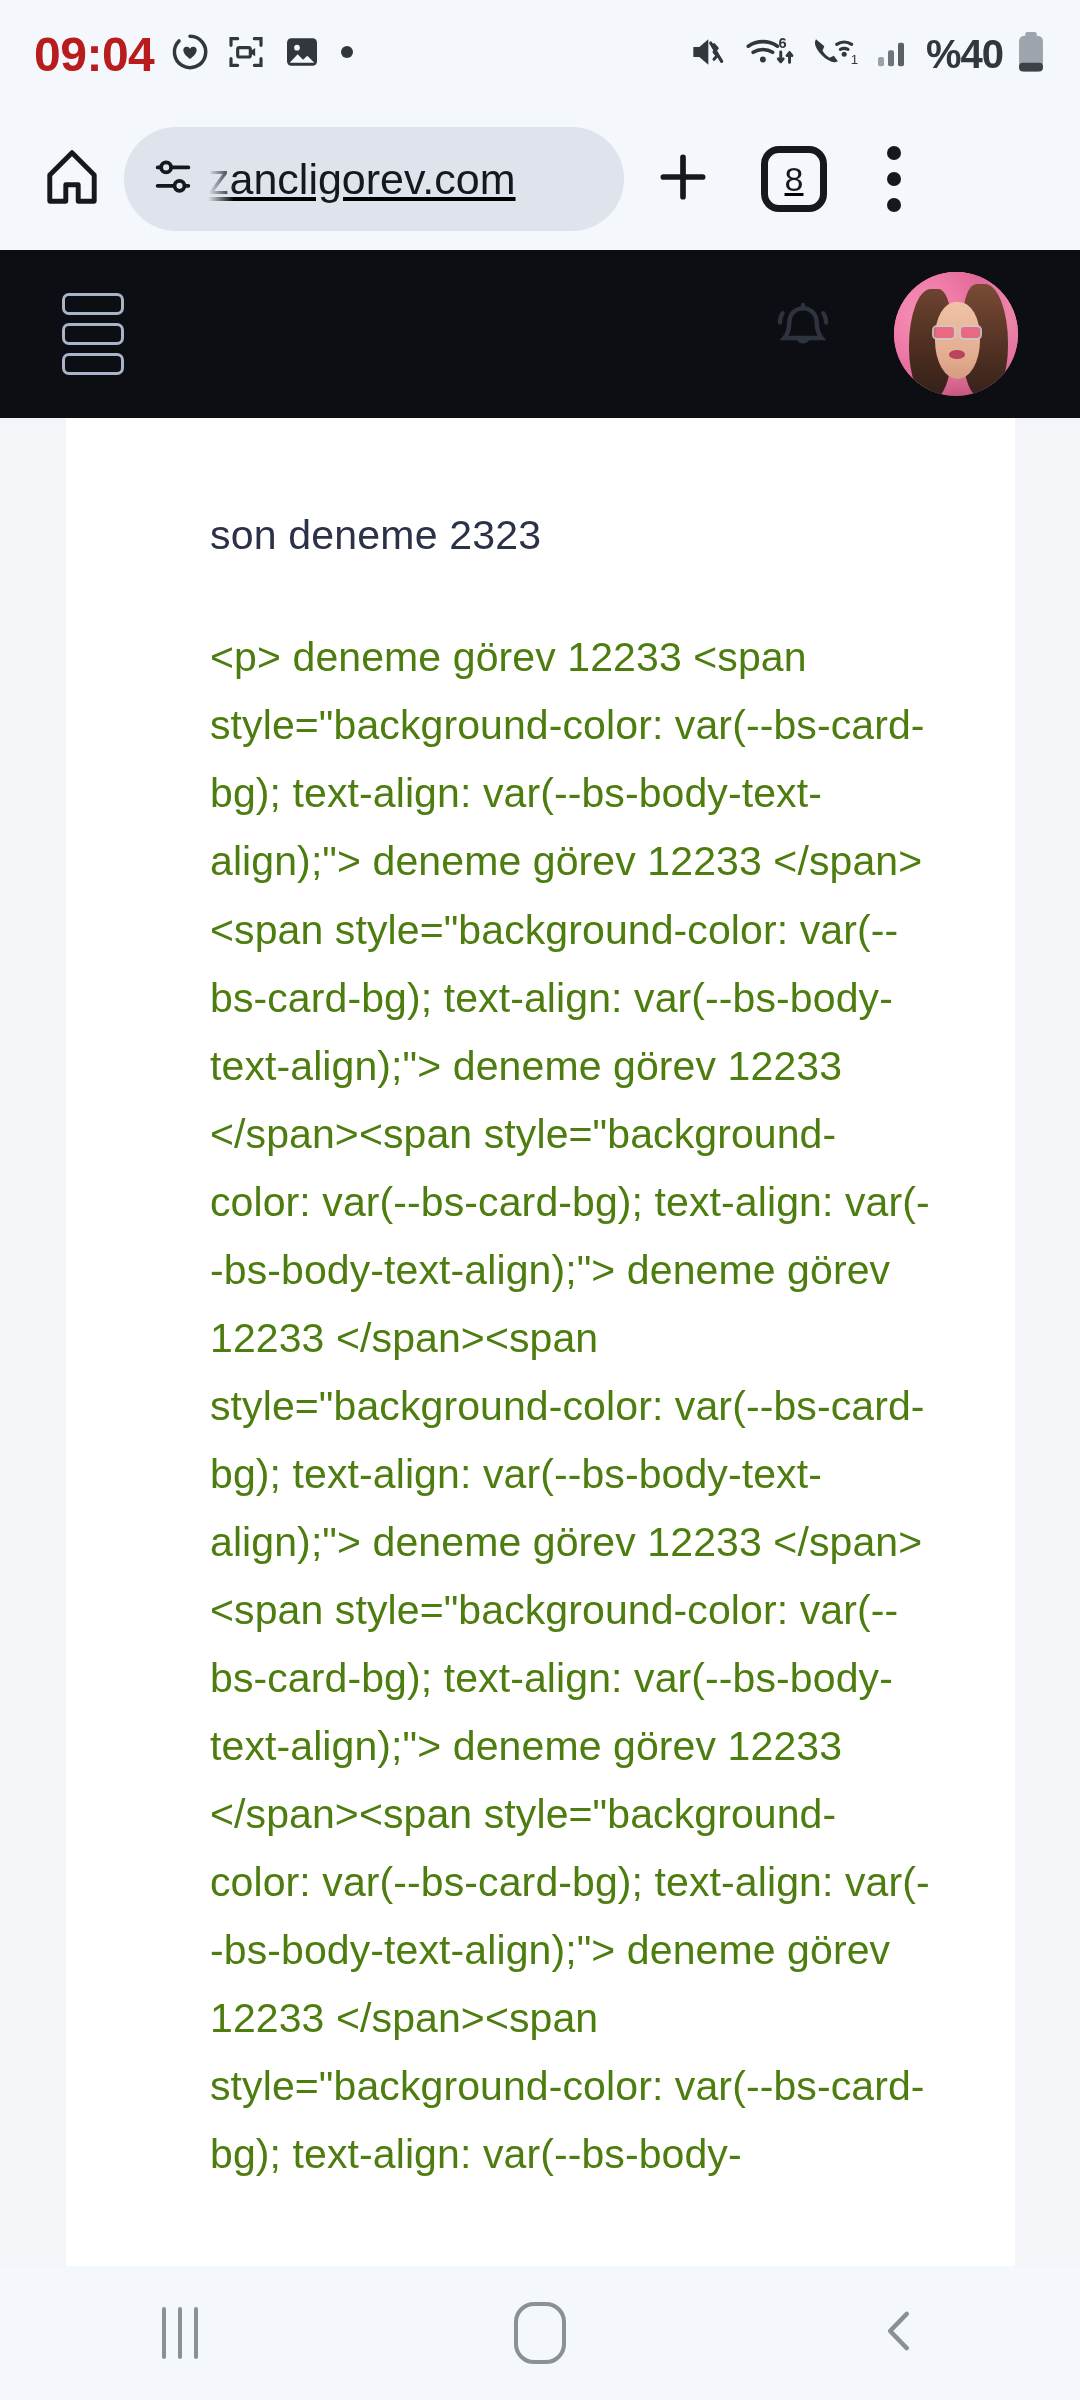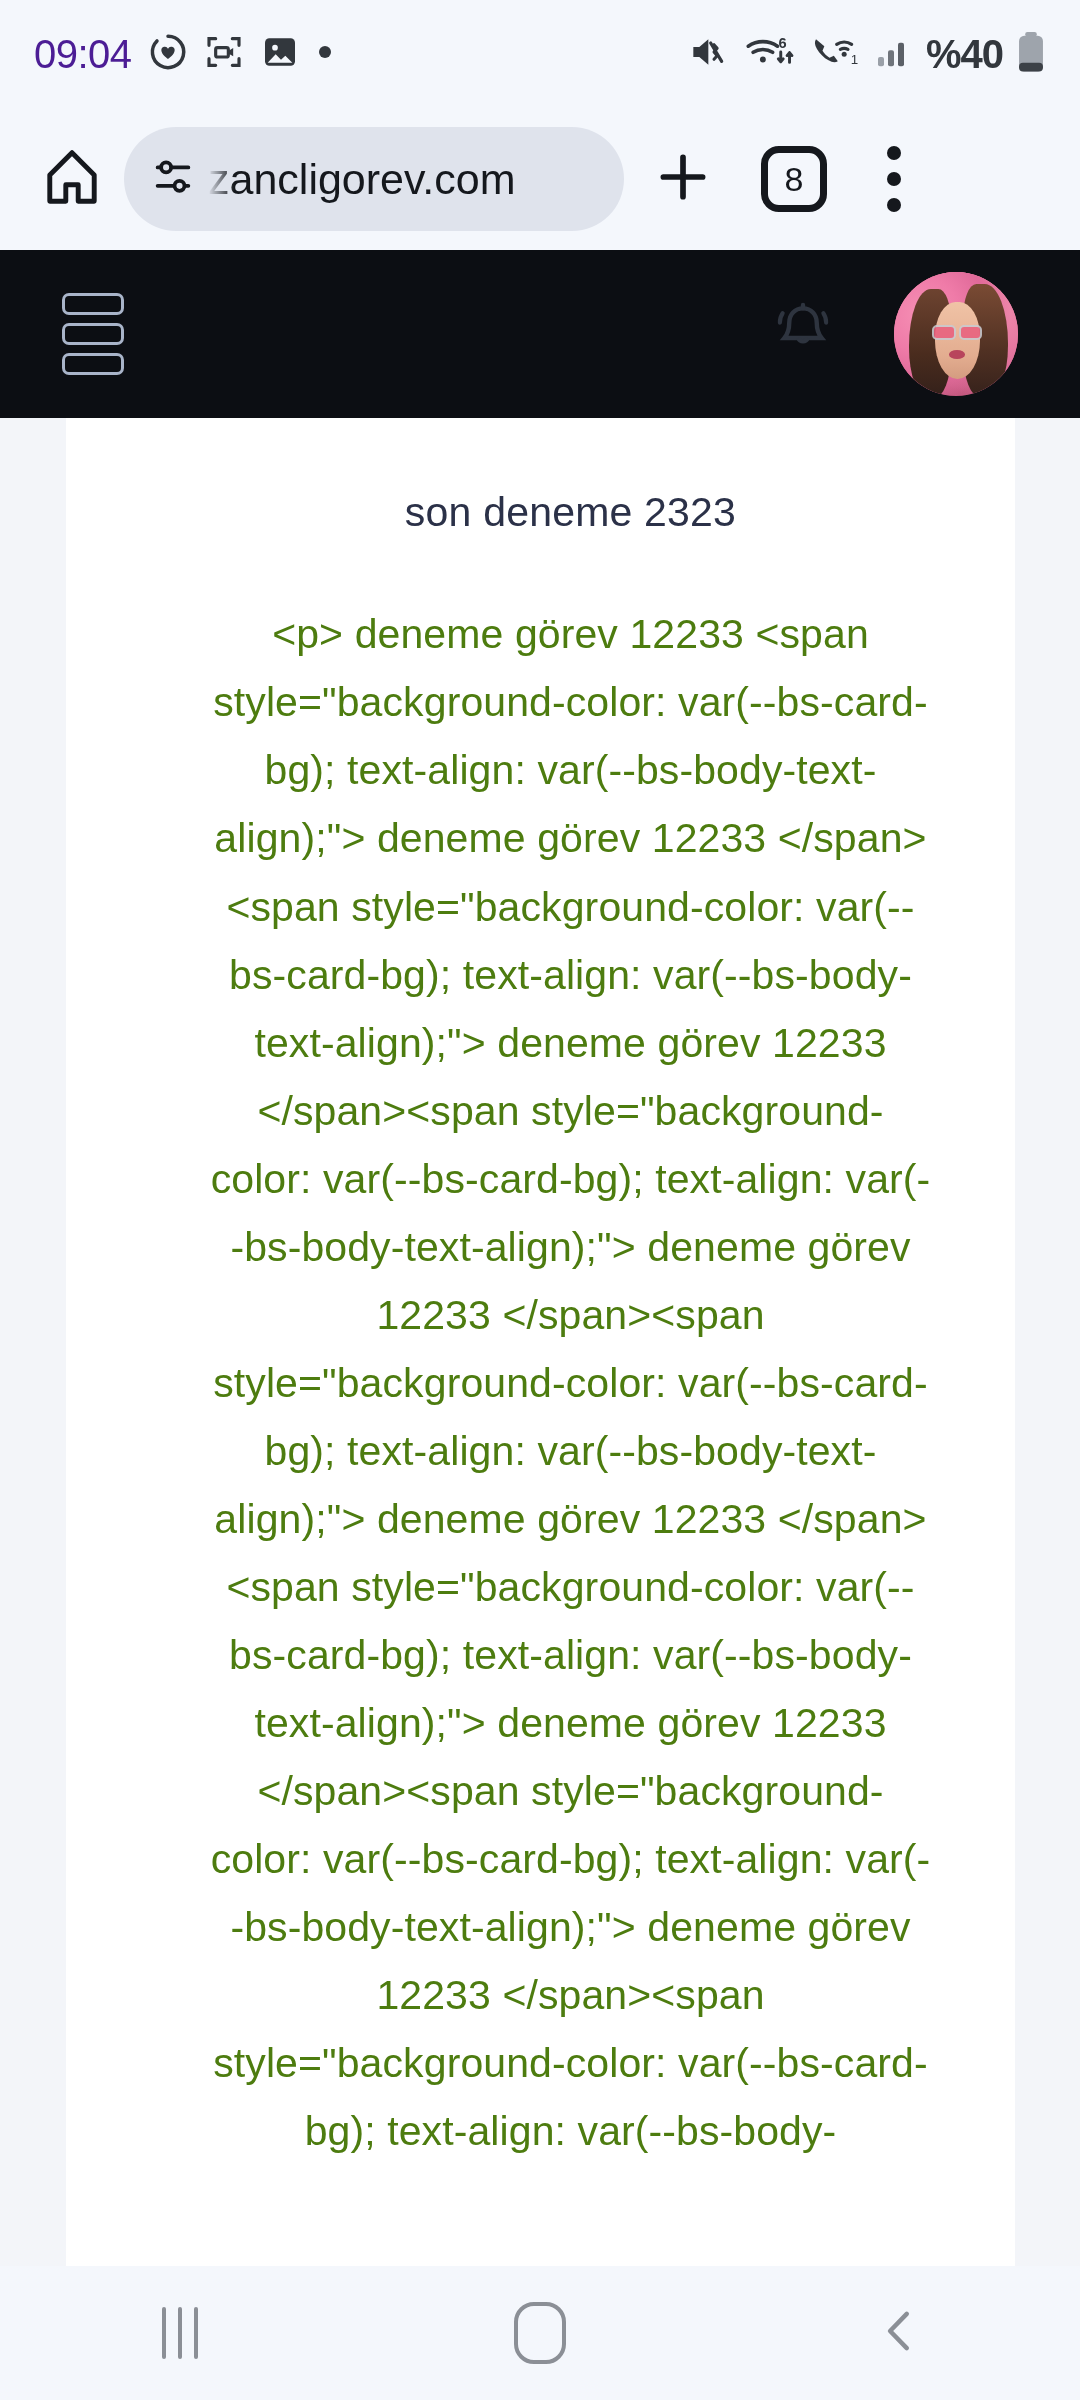--- a/index.html
+++ b/index.html
@@ -13,32 +13,33 @@
 
   
   .statusbar {
     position:absolute; top:0; left:0; width:1080px; height:108px;
     background:#f4f7fc;
     display:flex; align-items:center; justify-content:space-between;
     padding:0 34px;
   }
   .sb-left { display:flex; align-items:center; gap:16px; }
   .sb-clock {
-    font-size:40px; font-weight:normal; color:#4c1d95; letter-spacing:-0.5px;
+    font-size:48px; font-weight:bold; color:#b91c1c; letter-spacing:-0.5px;
   }
   .sb-right { display:flex; align-items:center; gap:13px; }
   .sb-batt-text { font-size:40px; font-weight:bold; color:#32373d; letter-spacing:-1px; }
   .ico { display:block; }
 
   
   .browserbar {
     position:absolute; top:108px; left:0; width:1080px; height:142px;
     background:#f4f7fc;
     display:flex; align-items:center;
     padding:0 24px;
+    text-decoration:underline;
   }
   .home-btn { width:96px; display:flex; align-items:center; justify-content:center; }
   .urlbar {
     flex:0 0 auto; width:500px; height:104px;
     background:#dfe3ec; border-radius:52px;
     display:flex; align-items:center; gap:18px;
     padding:0 26px; margin-left:4px; overflow:hidden;
   }
   .url-text {
     font-size:43px; color:#15181d; white-space:nowrap;
@@ -113,21 +114,21 @@
 
   
   .pagebg {
     position:absolute; top:418px; left:0; width:1080px; height:1848px;
     background:#f3f5f9; overflow:hidden;
   }
   .card {
     position:absolute; left:66px; top:0; width:949px; min-height:1848px;
     background:#ffffff;
   }
-  .card-inner { padding:67px 84px 0 144px;text-align:center; }
+  .card-inner { padding:90px 84px 0 144px; }
   .post-title {
     font-size:41px; color:#2b3148; line-height:1.35;
     margin-bottom:60px; letter-spacing:0.2px;
   }
   .post-body {
     font-size:41px; color:#4d7c0f; line-height:1.66;
     word-break:break-word; letter-spacing:0.1px;
   }
 
   

